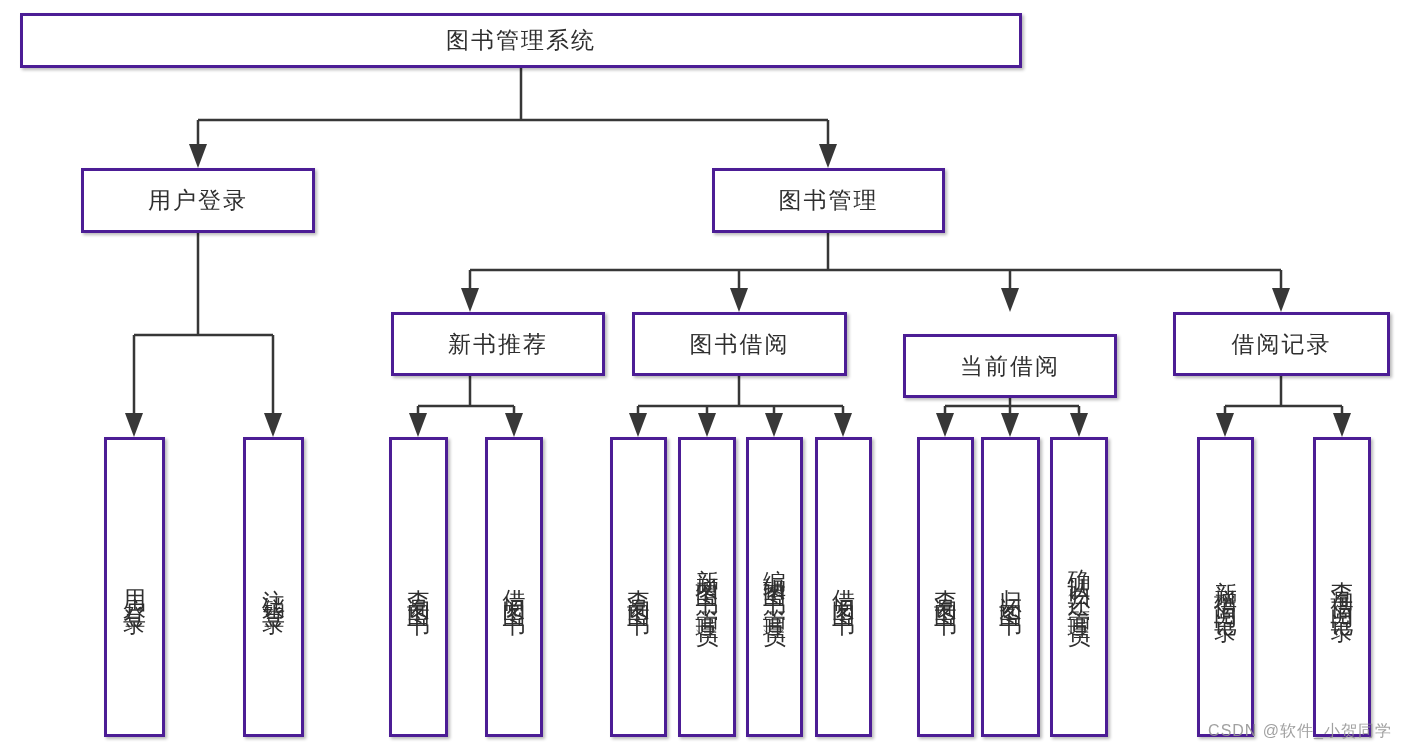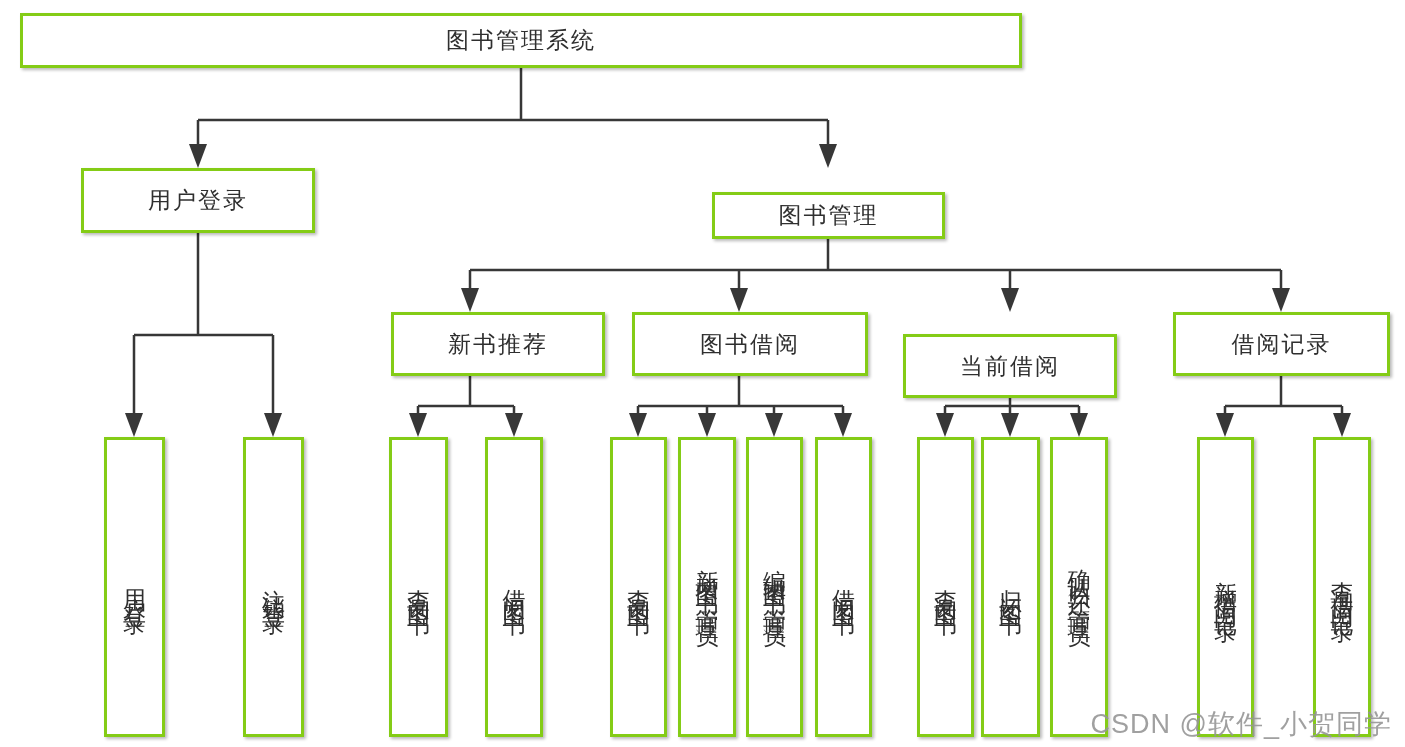--- a/index.html
+++ b/index.html
@@ -5,55 +5,55 @@
   html,body{margin:0;padding:0;background:#ffffff;}
   .stage{
     position:relative;width:1405px;height:747px;overflow:hidden;
     background:#ffffff;
     font-family:"Liberation Sans","DejaVu Sans",sans-serif;
     color:#2f2f2f;
   }
   svg.wires{position:absolute;left:0;top:0;z-index:1;}
   .node{
     position:absolute;box-sizing:border-box;z-index:2;
-    background:#ffffff;border:3px solid #84cc16;
+    background:#ffffff;border:3px solid #4c1d95;
     box-shadow:2px 2px 3px rgba(0,0,0,0.28);
     display:flex;align-items:center;justify-content:center;
     font-size:23px;letter-spacing:2px;color:#2f2f2f;
   }
   .leaf{
     writing-mode:vertical-rl;text-orientation:mixed;
     letter-spacing:8px;font-size:23px;line-height:1;
     top:437px;height:300px;
   }
   
   .n-root{left:20px;top:13px;width:1002px;height:55px;}
   .n-login{left:81px;top:168px;width:234px;height:65px;}
-  .n-mgmt{left:712px;top:168px;width:233px;height:47px;margin-top:24px;}
+  .n-mgmt{left:712px;top:168px;width:233px;height:65px;}
   .n-newbooks{left:363px;top:312px;width:214px;height:64px;margin-left:28px;}
-  .n-borrow{left:632px;top:312px;width:236px;height:64px;}
+  .n-borrow{left:632px;top:312px;width:215px;height:64px;}
   .n-current{left:903px;top:312px;width:214px;height:64px;margin-top:22px;}
   .n-records{left:1173px;top:312px;width:217px;height:64px;}
   
   .lf-a1{left:104px;width:61px;}
   .lf-a2{left:243px;width:61px;}
   .lf-b1{left:389px;width:59px;}
   .lf-b2{left:485px;width:58px;}
   .lf-c1{left:610px;width:57px;}
   .lf-c2{left:678px;width:58px;}
   .lf-c3{left:746px;width:57px;}
   .lf-c4{left:815px;width:57px;}
   .lf-d1{left:917px;width:57px;}
   .lf-d2{left:981px;width:59px;}
   .lf-d3{left:1050px;width:58px;}
   .lf-e1{left:1197px;width:57px;}
   .lf-e2{left:1313px;width:58px;}
   .watermark{
     position:absolute;right:13px;bottom:5px;z-index:3;
-    font-size:27px;color:rgba(150,150,150,0.9);letter-spacing:1px;
+    font-size:16px;color:rgba(150,150,150,0.9);letter-spacing:1px;
   }
 </style>
 </head>
 <body>
 
 <div class="stage">
 
   <svg class="wires" width="1405" height="747" viewBox="0 0 1405 747">
     <g stroke="#373737" stroke-width="2.5" fill="none">
 

